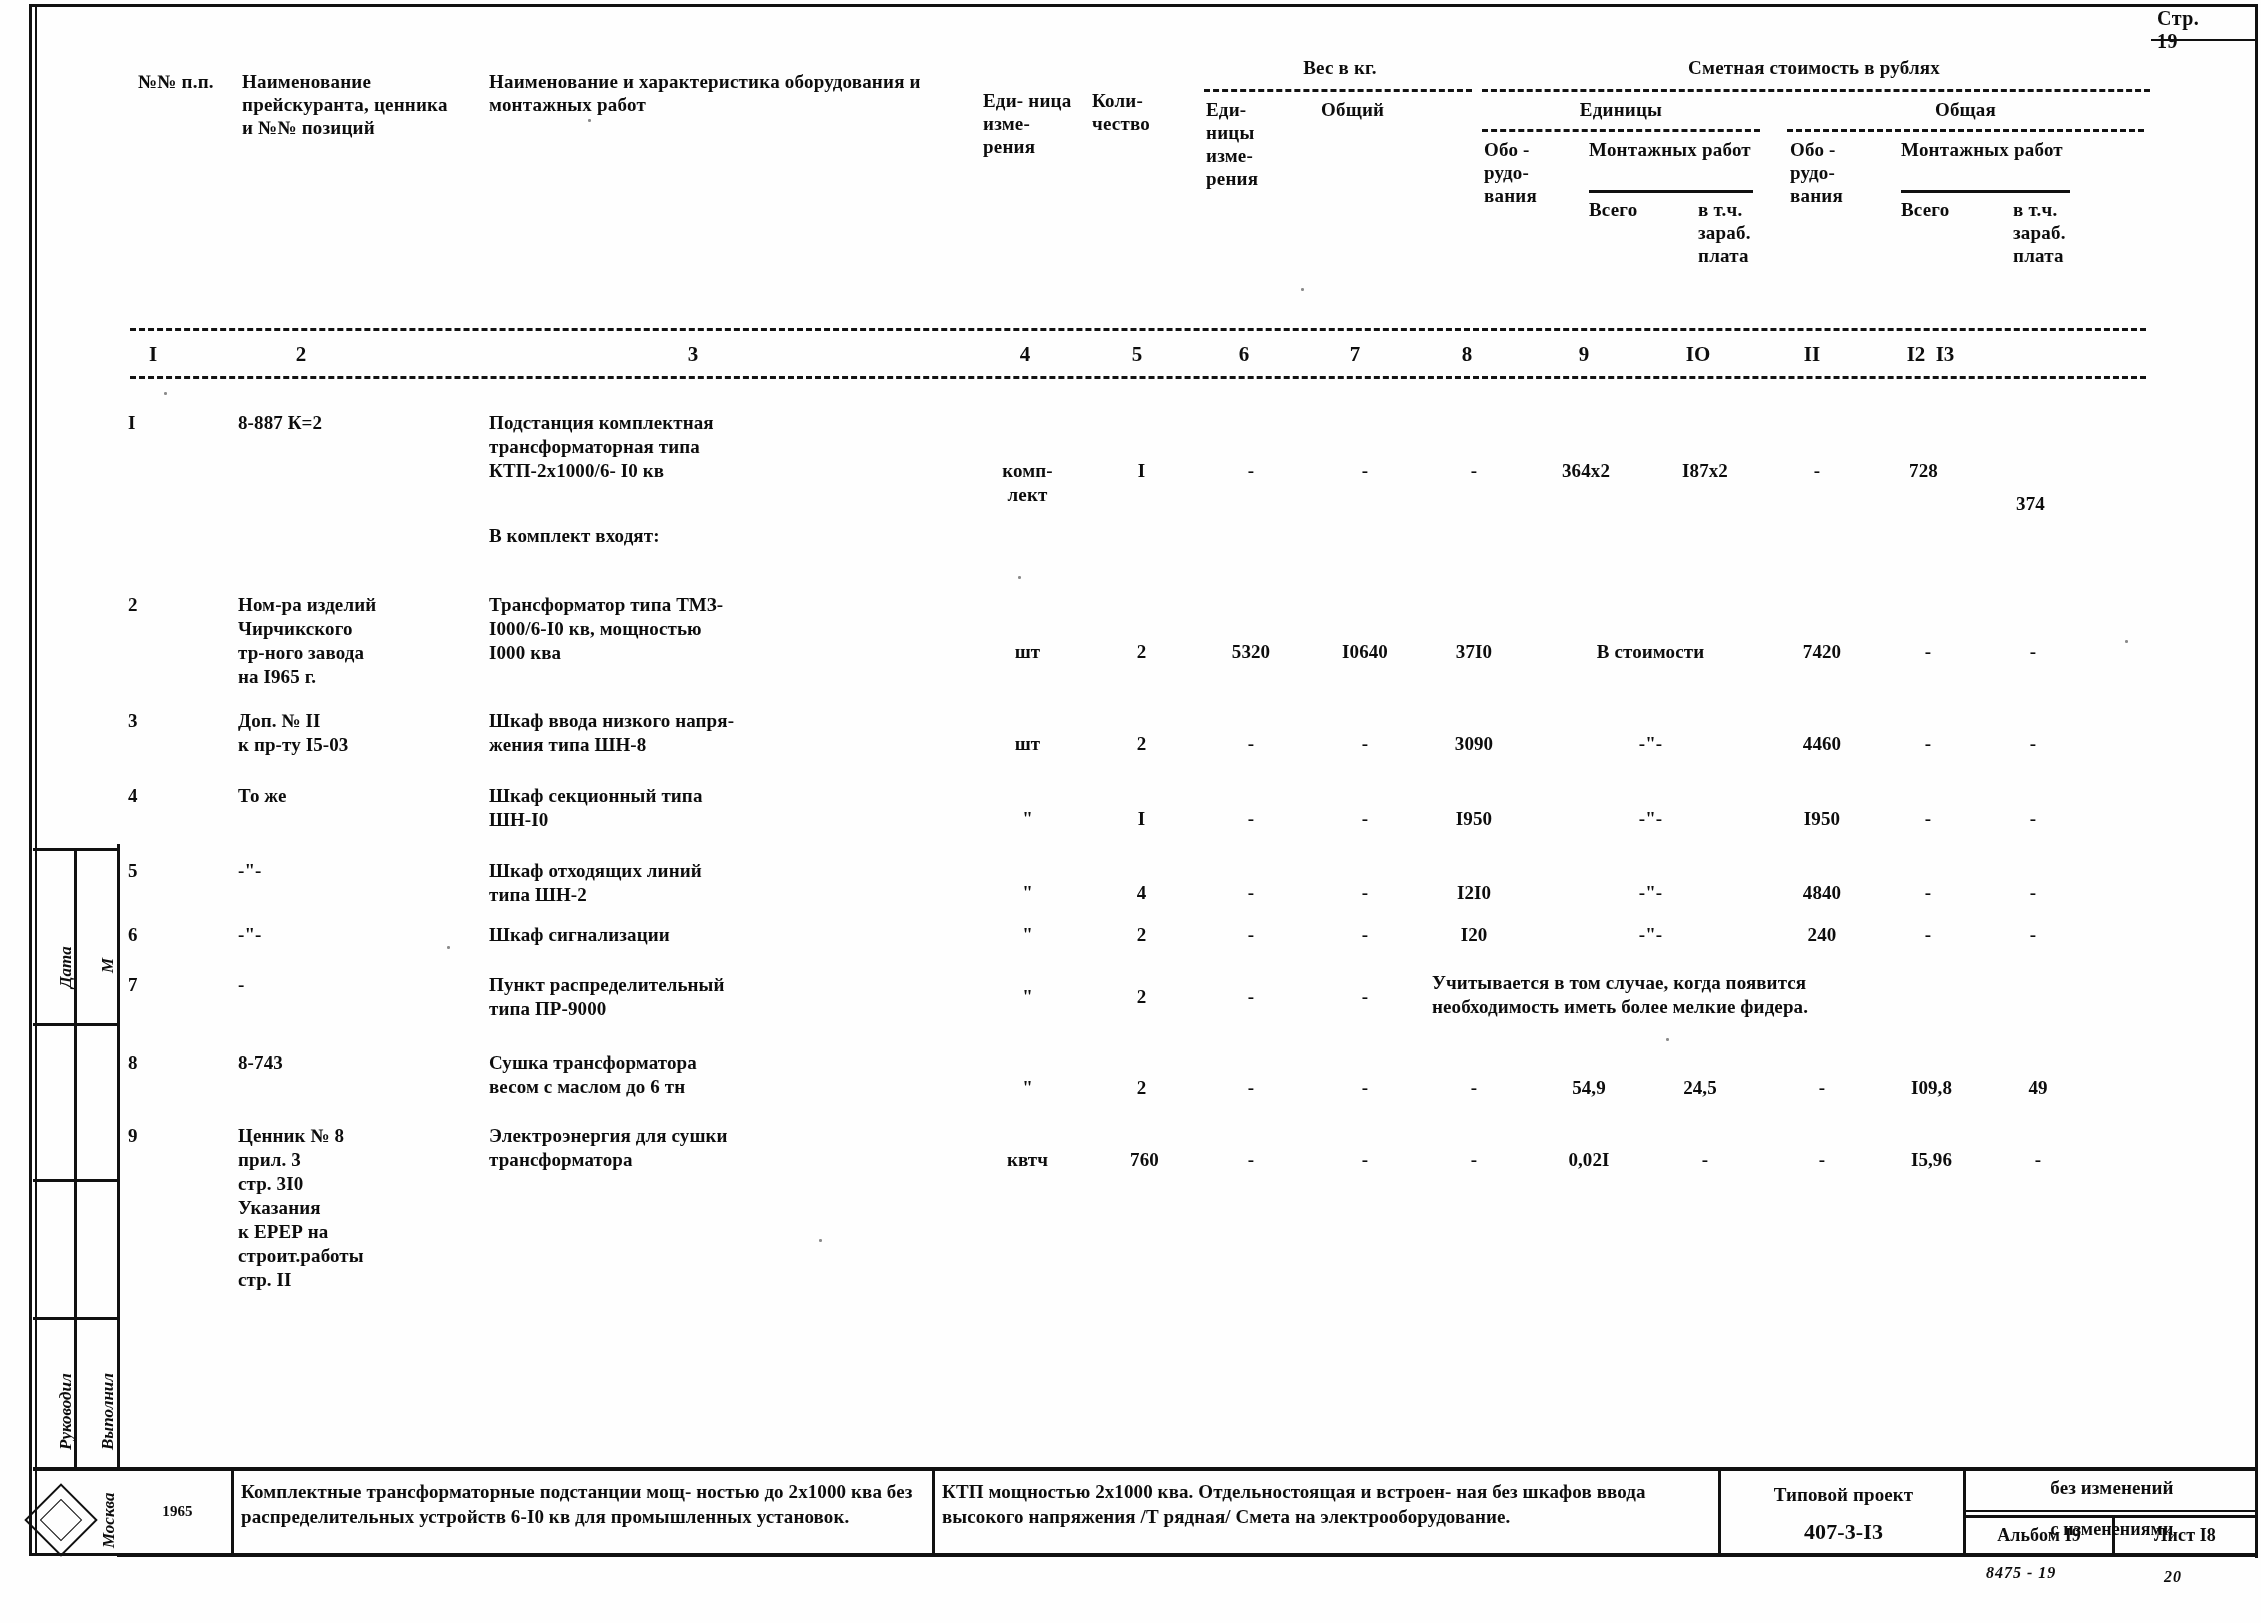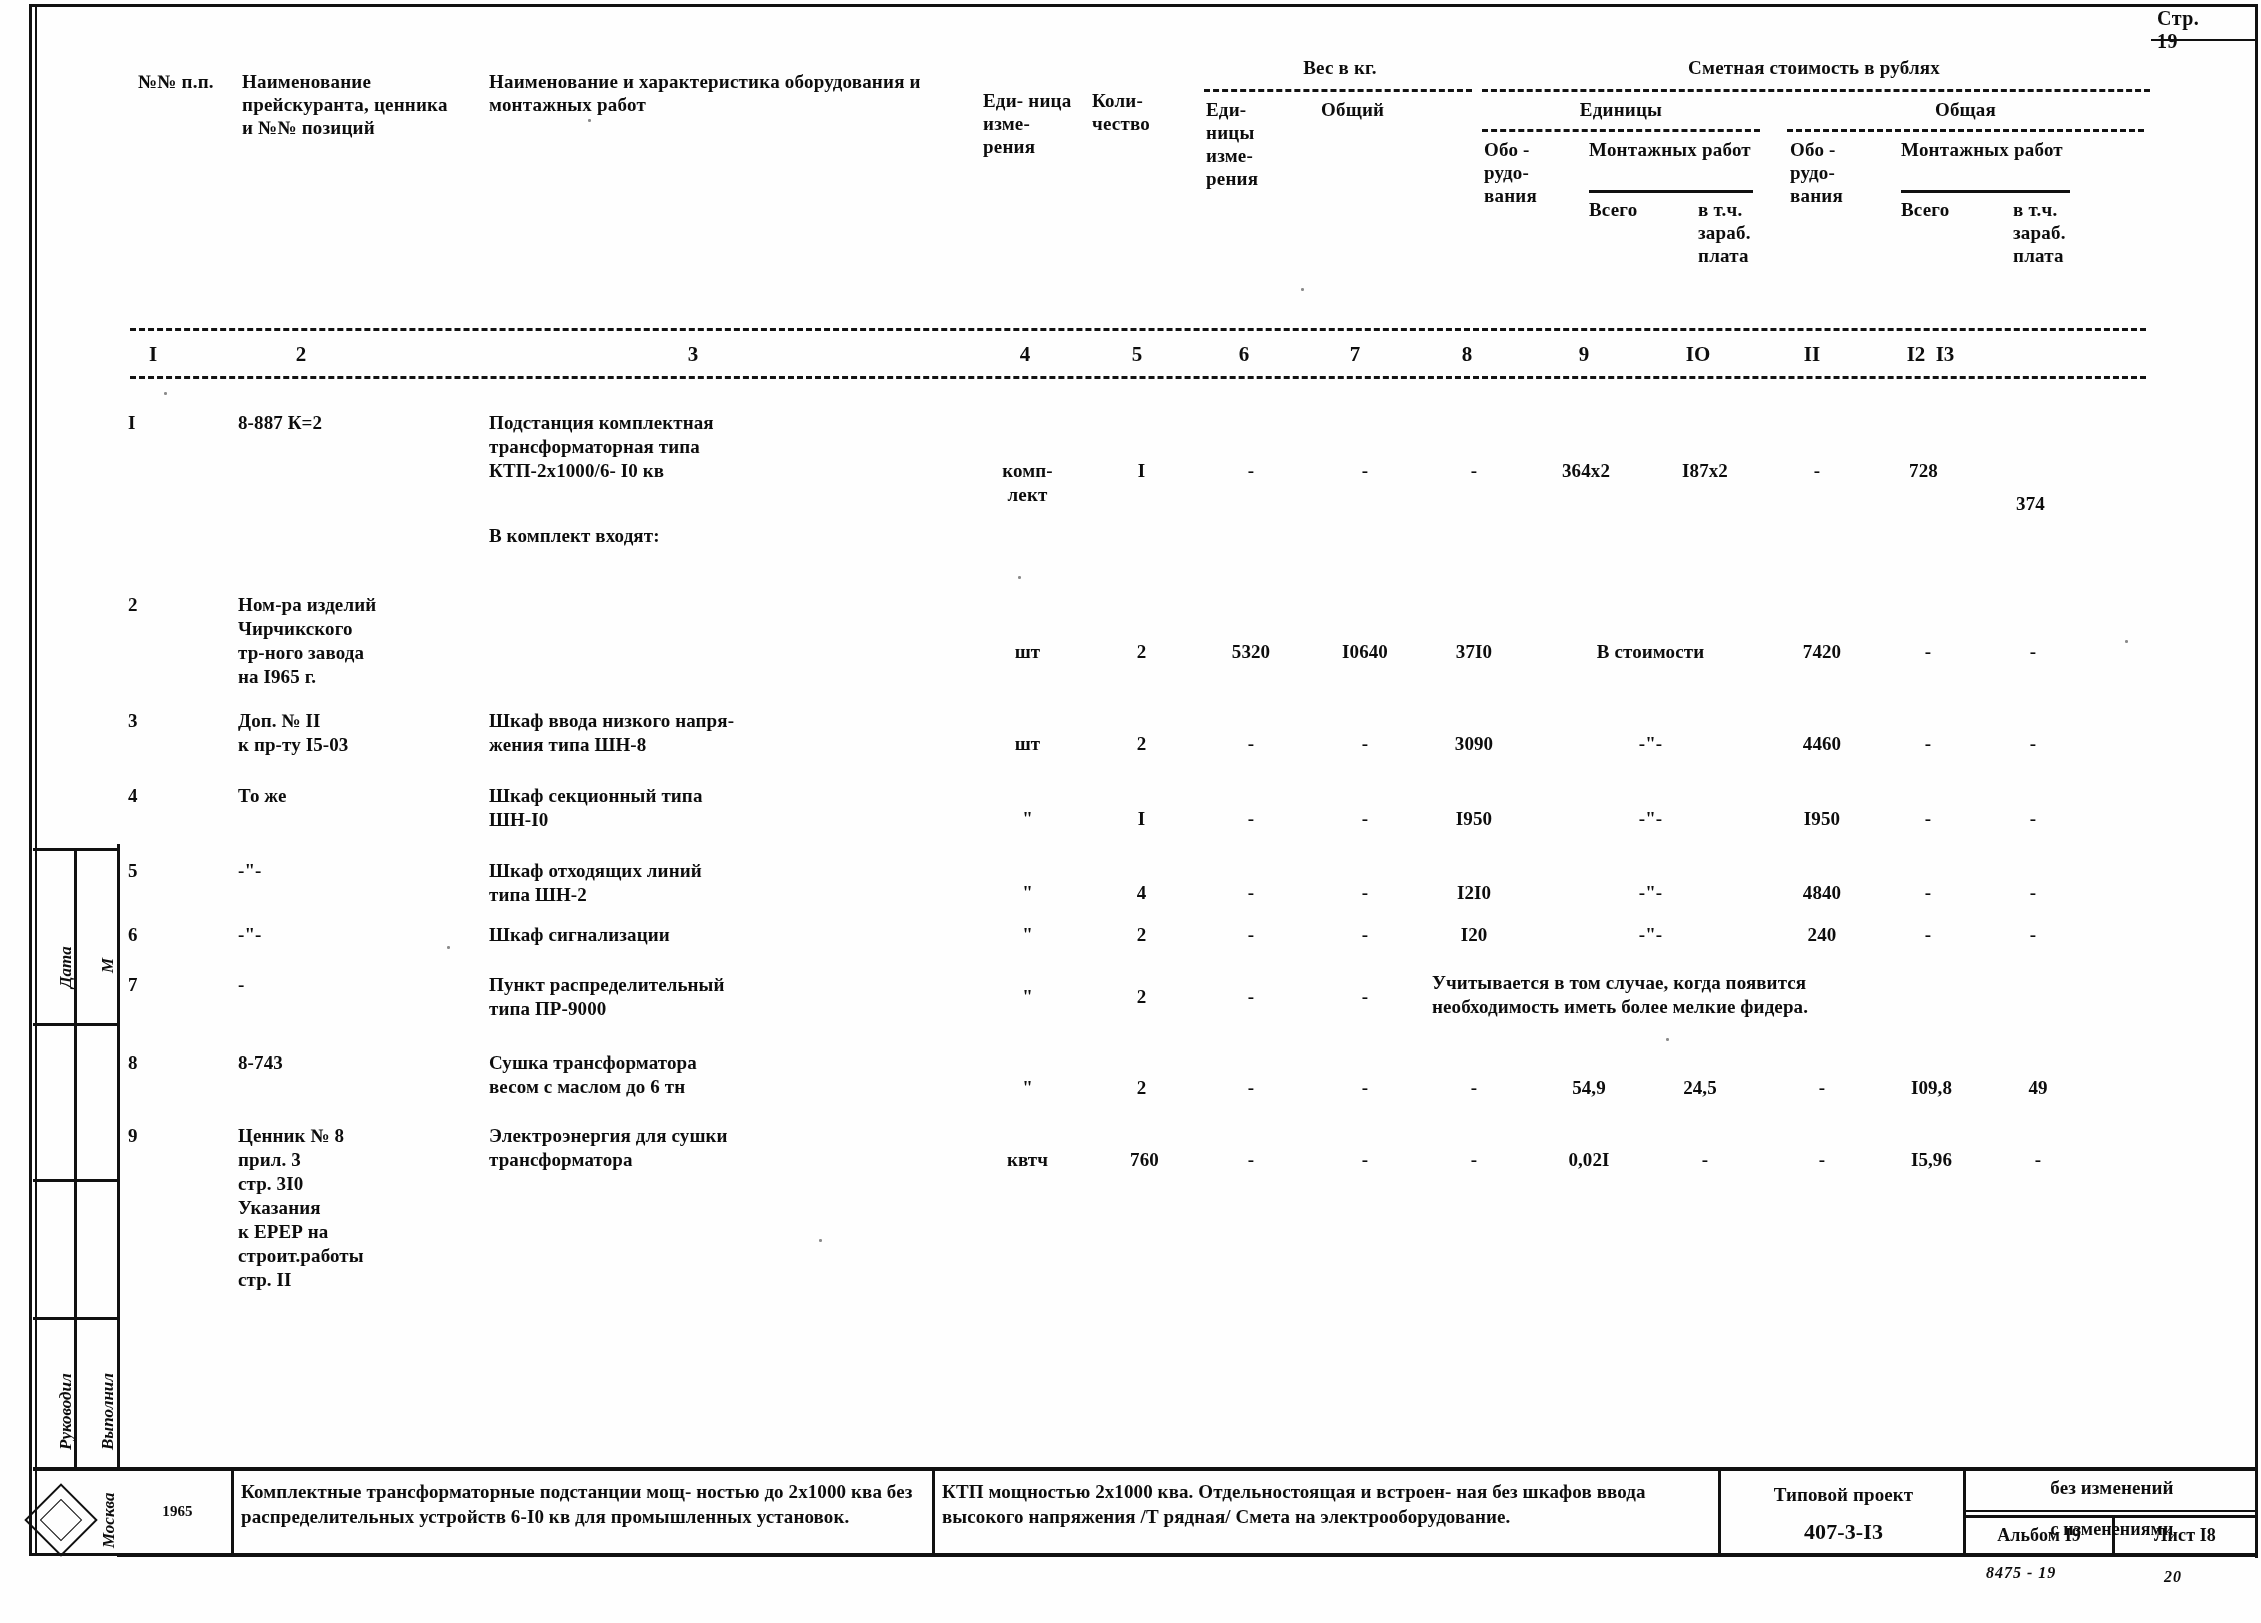--- a/index.html
+++ b/index.html
@@ -178,20 +178,23 @@
   <div class="cell c" style="left:1874px;top:459px;width:99px;">728</div>
   <div class="cell c" style="left:1981px;top:459px;width:99px;margin-top:33px;">374</div>
 
   <div class="cell" style="left:489px;top:524px;width:477px;">В комплект входят:</div>
 
   <div class="cell" style="left:128px;top:593px;width:50px;">2</div>
   <div class="cell" style="left:238px;top:593px;width:248px;">Ном-ра изделий
 Чирчикского
 тр-ного завода
 на I965 г.</div>
+  <div class="cell" style="left:489px;top:593px;width:487px;">Трансформатор типа ТМЗ-
+I000/6-I0 кв, мощностью
+I000 ква</div>
   <div class="cell c" style="left:973px;top:640px;width:109px;">шт</div>
   <div class="cell c" style="left:1092px;top:640px;width:99px;">2</div>
   <div class="cell c" style="left:1194px;top:640px;width:114px;">5320</div>
   <div class="cell c" style="left:1303px;top:640px;width:124px;">I0640</div>
   <div class="cell c" style="left:1417px;top:640px;width:114px;">37I0</div>
   <div class="cell c" style="left:1534px;top:640px;width:233px;">В стоимости</div>
   <div class="cell c" style="left:1765px;top:640px;width:114px;">7420</div>
   <div class="cell c" style="left:1881px;top:640px;width:94px;">-</div>
   <div class="cell c" style="left:1986px;top:640px;width:94px;">-</div>
 

